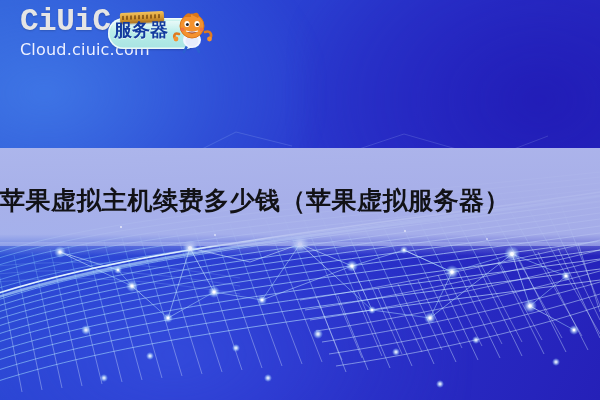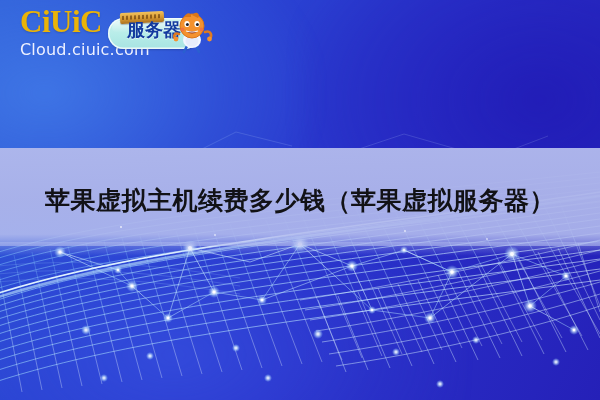--- a/index.html
+++ b/index.html
@@ -75,42 +75,42 @@
     left: 0; right: 0; bottom: -10px;
     height: 14px;
     background: linear-gradient(180deg, rgba(180,190,240,0.45) 0%, rgba(180,190,240,0) 100%);
   }
 
   .title-text {
     position: absolute;
     left: 0;
     top: 184px;
     width: 600px;
-    text-align: center;
+    text-align: left;
     font-family: "DejaVu Sans", "Liberation Sans", sans-serif;
     font-size: 25px;
     font-weight: bold;
     letter-spacing: 0.5px;
     color: #121216;
     white-space: nowrap;
     z-index: 6;
   }
 
   
   .logo-wrap {
     position: absolute;
     left: 20px;
     top: 6px;
     z-index: 8;
   }
   .logo-mark {
-    font-family: Liberation Serif, serif;
+    font-family: Liberation Mono, monospace;
     font-size: 31px;
     font-weight: bold;
-    color: #eab308;
+    color: #e5e5e5;
     letter-spacing: -0.5px;
     line-height: 1;
     text-shadow: 0 1px 2px rgba(0,0,0,0.18);
   }
   .logo-sub {
     margin-top: 5px;
     font-family: "DejaVu Sans", "Liberation Sans", sans-serif;
     font-size: 16px;
     font-weight: normal;
     color: #eef1ff;
@@ -144,21 +144,20 @@
     left: 4px; top: 3px; right: 4px;
     height: 11px;
     border-radius: 10px 10px 6px 6px;
     background: linear-gradient(180deg, rgba(255,255,255,0.55), rgba(255,255,255,0.02));
   }
   .badge-text {
     position: absolute;
     left: 6px;
     top: 11px;
     width: 80px;
-    text-align: center;
     font-family: "DejaVu Sans", "Liberation Sans", sans-serif;
     font-size: 18px;
     font-weight: bold;
     color: #123a9e;
     letter-spacing: 0px;
     line-height: 1;
     text-shadow: 0 1px 0 rgba(255,255,255,0.6);
   }
   .badge-ribbon {
     position: absolute;

